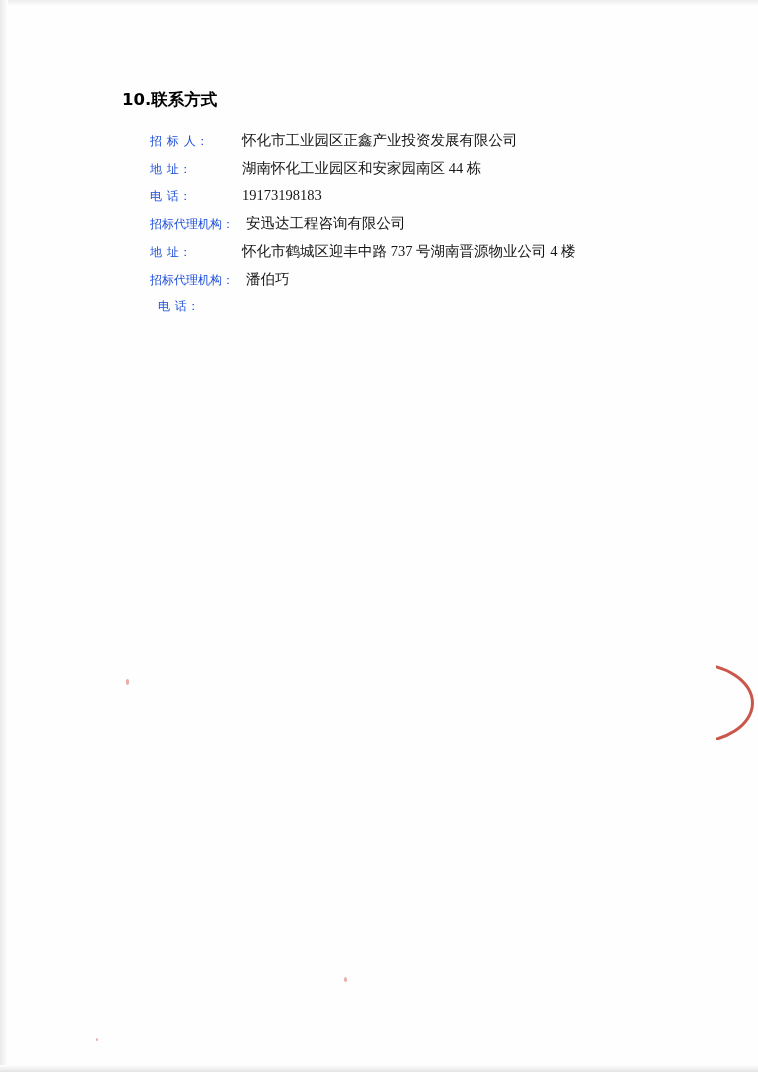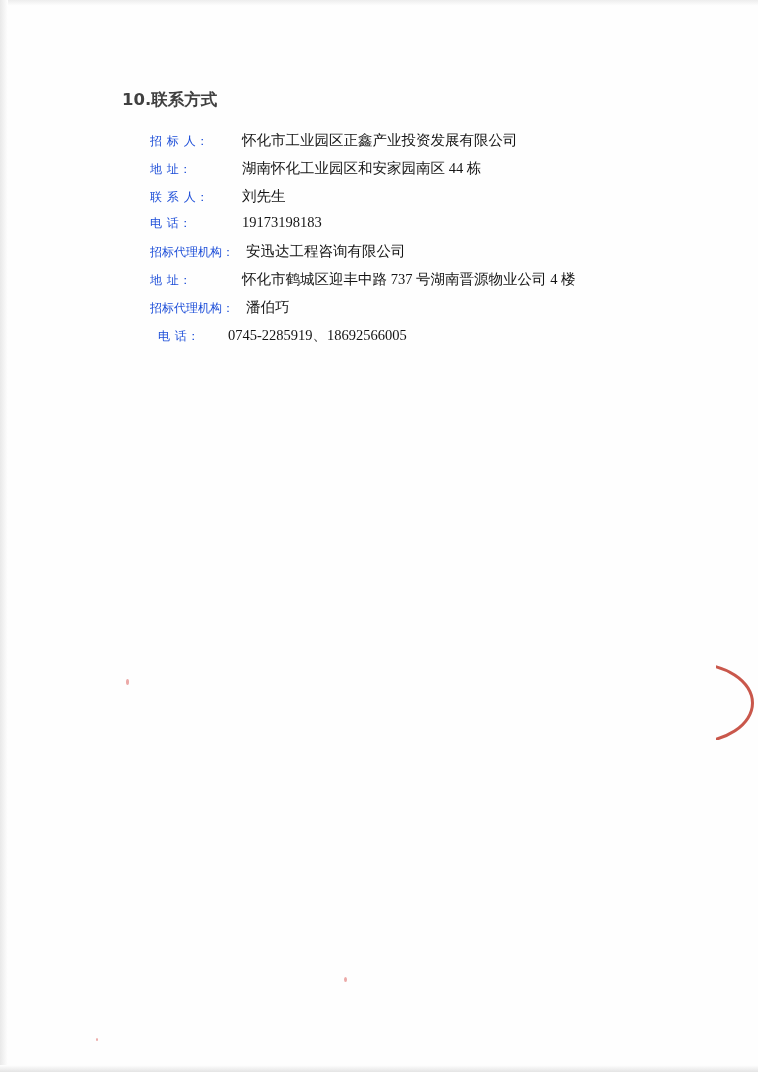--- a/index.html
+++ b/index.html
@@ -50,21 +50,21 @@
     background: linear-gradient(to top, #e4e4e4, #ffffff);
   }
   .heading {
     position: absolute;
     left: 122px;
     top: 89px;
     font-family: "DejaVu Sans", sans-serif;
     font-weight: bold;
     font-size: 16.5px;
     letter-spacing: 0px;
-    color: #404040;
+    color: #000000;
     white-space: nowrap;
   }
   .lines {
     position: absolute;
     left: 150px;
     top: 131px;
     width: 560px;
   }
   .line {
     display: flex;
@@ -141,24 +141,20 @@
     <div class="line indent-a">
       <span class="lbl w-spaced">招  标  人：</span>
       <span class="val">怀化市工业园区正鑫产业投资发展有限公司</span>
     </div>
 
     <div class="line indent-a">
       <span class="lbl w-spaced">地        址：</span>
       <span class="val">湖南怀化工业园区和安家园南区 44 栋</span>
     </div>
 
-    <div class="line indent-a">
-      <span class="lbl w-spaced">联  系  人：</span>
-      <span class="val">刘先生</span>
-    </div>
 
     <div class="line indent-a">
       <span class="lbl w-spaced">电        话：</span>
       <span class="val">19173198183</span>
     </div>
 
     <div class="line indent-b">
       <span class="lbl">招标代理机构：</span>
       <span class="val">安迅达工程咨询有限公司</span>
     </div>
@@ -168,21 +164,20 @@
       <span class="val">怀化市鹤城区迎丰中路 737 号湖南晋源物业公司 4 楼</span>
     </div>
 
     <div class="line indent-b">
       <span class="lbl">招标代理机构：</span>
       <span class="val">潘伯巧</span>
     </div>
 
     <div class="line indent-c" style="margin-left:8px;">
       <span class="lbl w-spaced">电        话：</span>
-      <span class="val">0745-2285919、18692566005</span>
     </div>
 
   </div>
 
   <div class="stamp-arc">
     <div class="ring"></div>
   </div>
 
   <div class="speck s1"></div>
   <div class="speck s2"></div>

